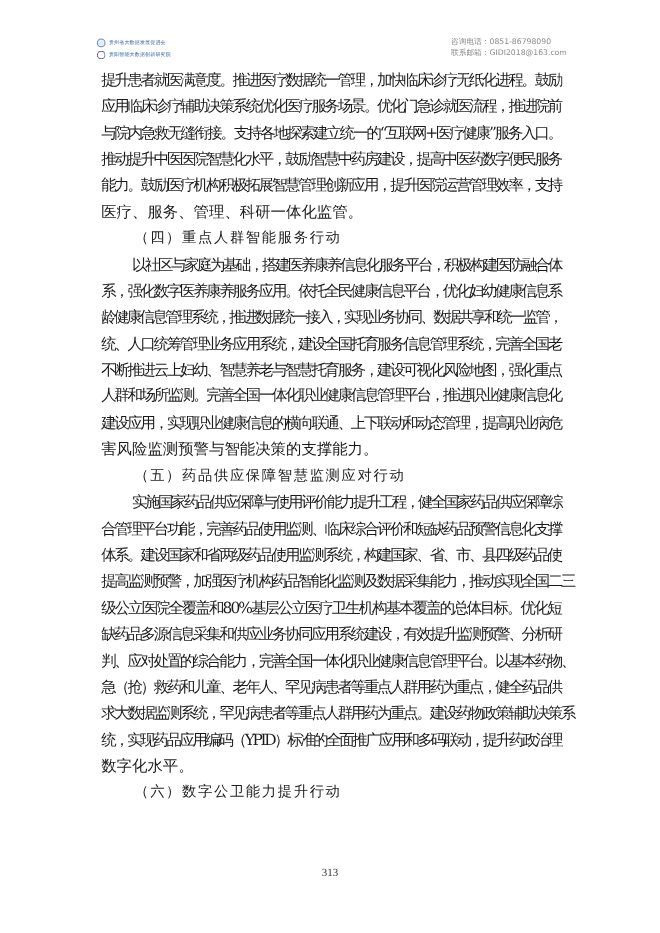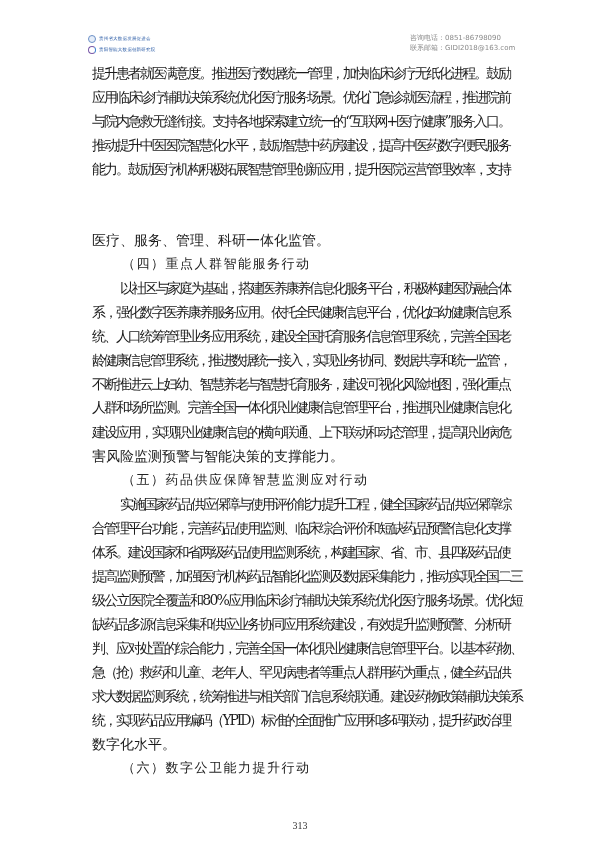--- a/index.html
+++ b/index.html
@@ -14,21 +14,21 @@
   .logo-text { font-family: "DejaVu Sans", sans-serif; font-size: 4.5px; color: #2f5fa8; white-space: nowrap; letter-spacing: 0.2px; }
   .contact { position: absolute; left: 410px; top: 33px; font-family: "DejaVu Sans", sans-serif;
              font-size: 7px; color: #8a8a8a; line-height: 10px; }
   .page { position: absolute; left: 92px; top: 61px; width: 418px; }
   .line { height: 24px; line-height: 24px; font-size: 14px; white-space: nowrap; overflow: visible;
           text-align: justify; text-align-last: justify; }
   .line.last { text-align-last: left; }
   .line.indent { padding-left: 28px; }
   .heading { height: 24px; line-height: 24px; font-size: 13px; padding-left: 30px; white-space: nowrap;
              font-family: "DejaVu Sans", sans-serif; letter-spacing: 1.5px; color: #222; }
-  .pagenum { position: absolute; left: 0; width: 600px; top: 820px; text-align: center;
+  .pagenum { position: absolute; left: 0; width: 600px; top: 788px; text-align: center;
              font-size: 10px; color: #333; font-family: "Liberation Serif", serif; }
 </style>
 </head>
 <body>
 
 <div class="header">
   <div class="logo">
     <div class="logo-row">
       <span class="logo-mark m1"></span>
       <span class="logo-text">贵州省大数据发展促进会</span>
@@ -48,43 +48,43 @@
   </div>
 </div>
 
 <div class="page" id="page-body">
     <div>
       <div class="line" style="letter-spacing: -2.05714px;">提升患者就医满意度。推进医疗数据统一管理，加快临床诊疗无纸化进程。鼓励</div>
       <div class="line" style="letter-spacing: -2.05714px;">应用临床诊疗辅助决策系统优化医疗服务场景。优化门急诊就医流程，推进院前</div>
       <div class="line" style="letter-spacing: -1.94575px;">与院内急救无缝衔接。支持各地探索建立统一的“互联网+医疗健康”服务入口。</div>
       <div class="line" style="letter-spacing: -2.05714px;">推动提升中医医院智慧化水平，鼓励智慧中药房建设，提高中医药数字便民服务</div>
       <div class="line" style="letter-spacing: -2.05714px;">能力。鼓励医疗机构积极拓展智慧管理创新应用，提升医院运营管理效率，支持</div>
-      <div class="line last" style="letter-spacing: 0px; margin-top: 47px;">医疗、服务、管理、科研一体化监管。</div>
+      <div class="line last" style="letter-spacing: 0px;">医疗、服务、管理、科研一体化监管。</div>
     </div>
     <div class="heading">（四）重点人群智能服务行动</div>
     <div>
       <div class="line indent" style="letter-spacing: -2.18182px;">以社区与家庭为基础，搭建医养康养信息化服务平台，积极构建医防融合体</div>
       <div class="line" style="letter-spacing: -2.05714px;">系，强化数字医养康养服务应用。依托全民健康信息平台，优化妇幼健康信息系</div>
+      <div class="line" style="letter-spacing: -2.38889px;">龄健康信息管理系统，推进数据统一接入，实现业务协同、数据共享和统一监管，</div>
       <div class="line" style="letter-spacing: -2.05714px;">统、人口统筹管理业务应用系统，建设全国托育服务信息管理系统，完善全国老</div>
-      <div class="line" style="letter-spacing: -2.38889px;">龄健康信息管理系统，推进数据统一接入，实现业务协同、数据共享和统一监管，</div>
       <div class="line" style="letter-spacing: -2.05714px;">不断推进云上妇幼、智慧养老与智慧托育服务，建设可视化风险地图，强化重点</div>
       <div class="line" style="letter-spacing: -2.05714px; font-family: Liberation Serif, serif;">人群和场所监测。完善全国一体化职业健康信息管理平台，推进职业健康信息化</div>
       <div class="line" style="letter-spacing: -2.05714px;">建设应用，实现职业健康信息的横向联通、上下联动和动态管理，提高职业病危</div>
       <div class="line last" style="letter-spacing: 0px;">害风险监测预警与智能决策的支撑能力。</div>
     </div>
     <div class="heading">（五）药品供应保障智慧监测应对行动</div>
     <div>
       <div class="line indent" style="letter-spacing: -2.18182px;">实施国家药品供应保障与使用评价能力提升工程，健全国家药品供应保障综</div>
       <div class="line" style="letter-spacing: -2.05714px;">合管理平台功能，完善药品使用监测、临床综合评价和短缺药品预警信息化支撑</div>
       <div class="line" style="letter-spacing: -2.05714px;">体系。建设国家和省两级药品使用监测系统，构建国家、省、市、县四级药品使</div>
       <div class="line" style="letter-spacing: -2.05714px;">提高监测预警，加强医疗机构药品智能化监测及数据采集能力，推动实现全国二三</div>
-      <div class="line" style="letter-spacing: -1.74643px;">级公立医院全覆盖和80%应用临床诊疗辅助决策系统优化医疗服务场景。优化短</div>
+      <div class="line" style="letter-spacing: -1.74643px;">级公立医院全覆盖和80%基层公立医疗卫生机构基本覆盖的总体目标。优化短</div>
       <div class="line" style="letter-spacing: -2.05714px;">缺药品多源信息采集和供应业务协同应用系统建设，有效提升监测预警、分析研</div>
       <div class="line" style="letter-spacing: -2.05714px;">判、应对处置的综合能力，完善全国一体化职业健康信息管理平台。以基本药物、</div>
       <div class="line" style="letter-spacing: -2.05714px;">急（抢）救药和儿童、老年人、罕见病患者等重点人群用药为重点，健全药品供</div>
-      <div class="line" style="letter-spacing: -2.05714px;">求大数据监测系统，统筹推进与相关部门信息系统联通。建设药物政策辅助决策系</div>
+      <div class="line" style="letter-spacing: -2.05714px;">求大数据监测系统，罕见病患者等重点人群用药为重点。建设药物政策辅助决策系</div>
       <div class="line" style="letter-spacing: -2.14654px;">统，实现药品应用编码（YPID）标准的全面推广应用和多码联动，提升药政治理</div>
       <div class="line last" style="letter-spacing: 0px;">数字化水平。</div>
     </div>
     <div class="heading">（六）数字公卫能力提升行动</div>
   </div>
 
 <div class="pagenum">313</div>
 
 </body></html>

